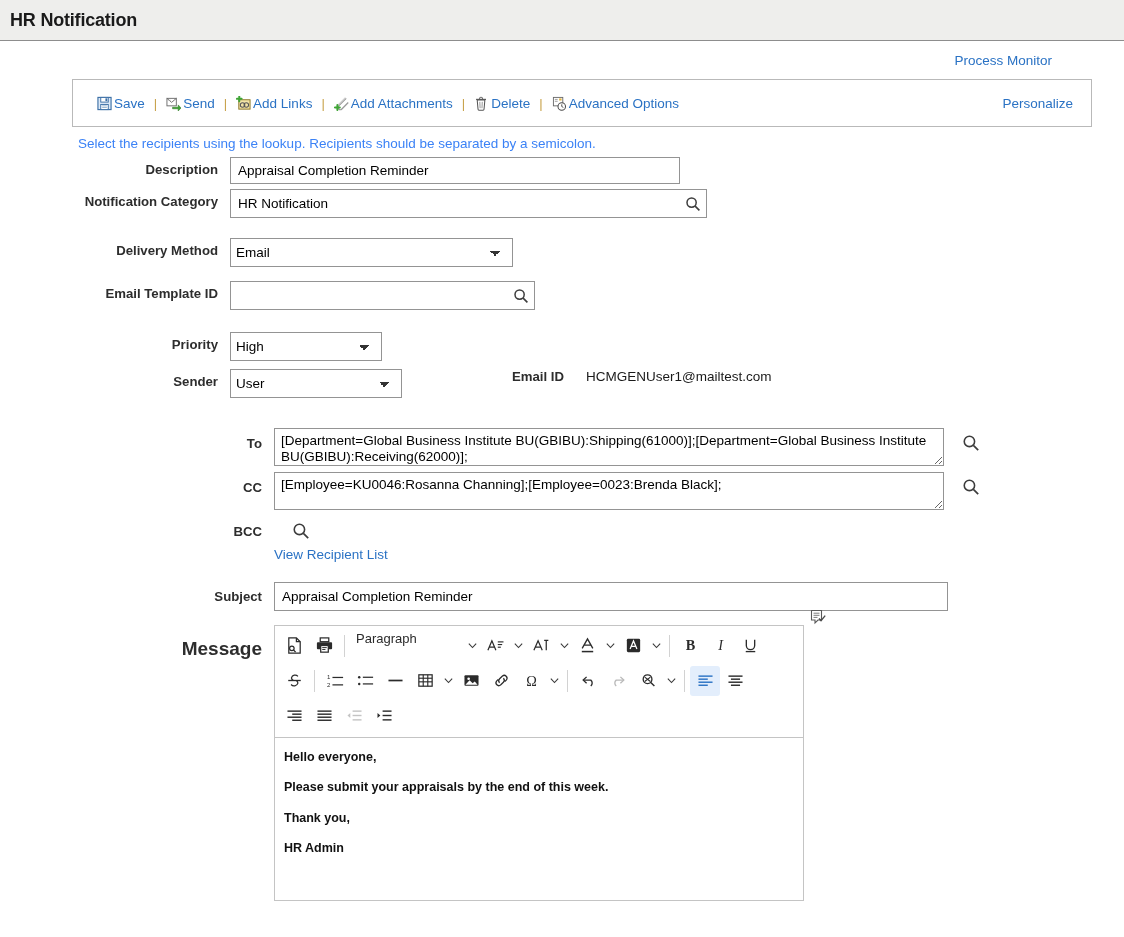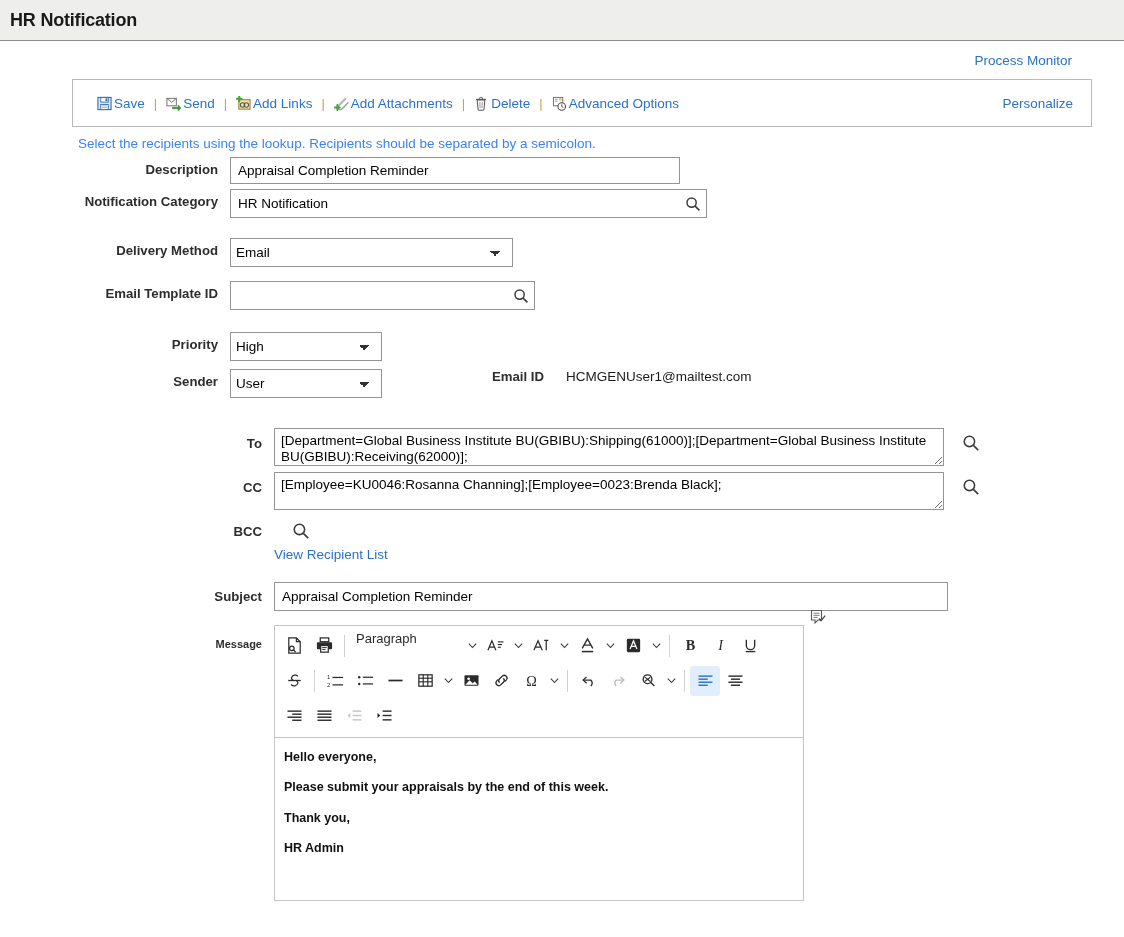--- a/index.html
+++ b/index.html
@@ -32,21 +32,21 @@
     color: #1a1a1a;
     letter-spacing: -0.2px;
   }
 
   
   .top-link-row {
     height: 38px;
     display: flex;
     align-items: center;
     justify-content: flex-end;
-    padding-right: 52px;
+    padding-right: 72px;
     box-sizing: border-box;
   }
   .link {
     color: #2a72c4;
     font-size: 13.5px;
     cursor: pointer;
     text-decoration: none;
   }
 
   
@@ -246,21 +246,21 @@
   .msg-row {
     display: flex;
     align-items: flex-start;
     margin-top: 14px;
   }
   .msg-label {
     width: 196px;
     text-align: right;
     padding-right: 12px;
     font-weight: bold;
-    font-size: 11px;
+    font-size: 19px;
     color: #2d2d2d;
     box-sizing: border-box;
     flex: none;
     padding-top: 13px;
   }
   .editor {
     width: 528px;
     border: 1px solid #c4c4c4;
     background: #fff;
     position: relative;
@@ -481,21 +481,21 @@
 
     <div class="frow" style="margin-top:22px;">
       <div class="flabel">Priority</div>
       <select class="sel" style="width:152px;">
         <option>High</option>
       </select>
     </div>
 
     <div class="frow" style="margin-top:8px;">
       <div class="flabel">Sender</div>
-      <select class="sel" style="width:152px;">
+      <select class="sel" style="width:172px;">
         <option>User</option>
       </select>
       <span class="emailid-label">Email ID</span>
       <span class="emailid-value">HCMGENUser1@mailtest.com</span>
     </div>
 
     <div class="frow recip-row" style="margin-top:30px;">
       <div class="recip-label">To</div>
       <textarea class="recip" style="">[Department=Global Business Institute BU(GBIBU):Shipping(61000)];[Department=Global Business Institute BU(GBIBU):Receiving(62000)];</textarea>
       <span class="lookup-outside">

